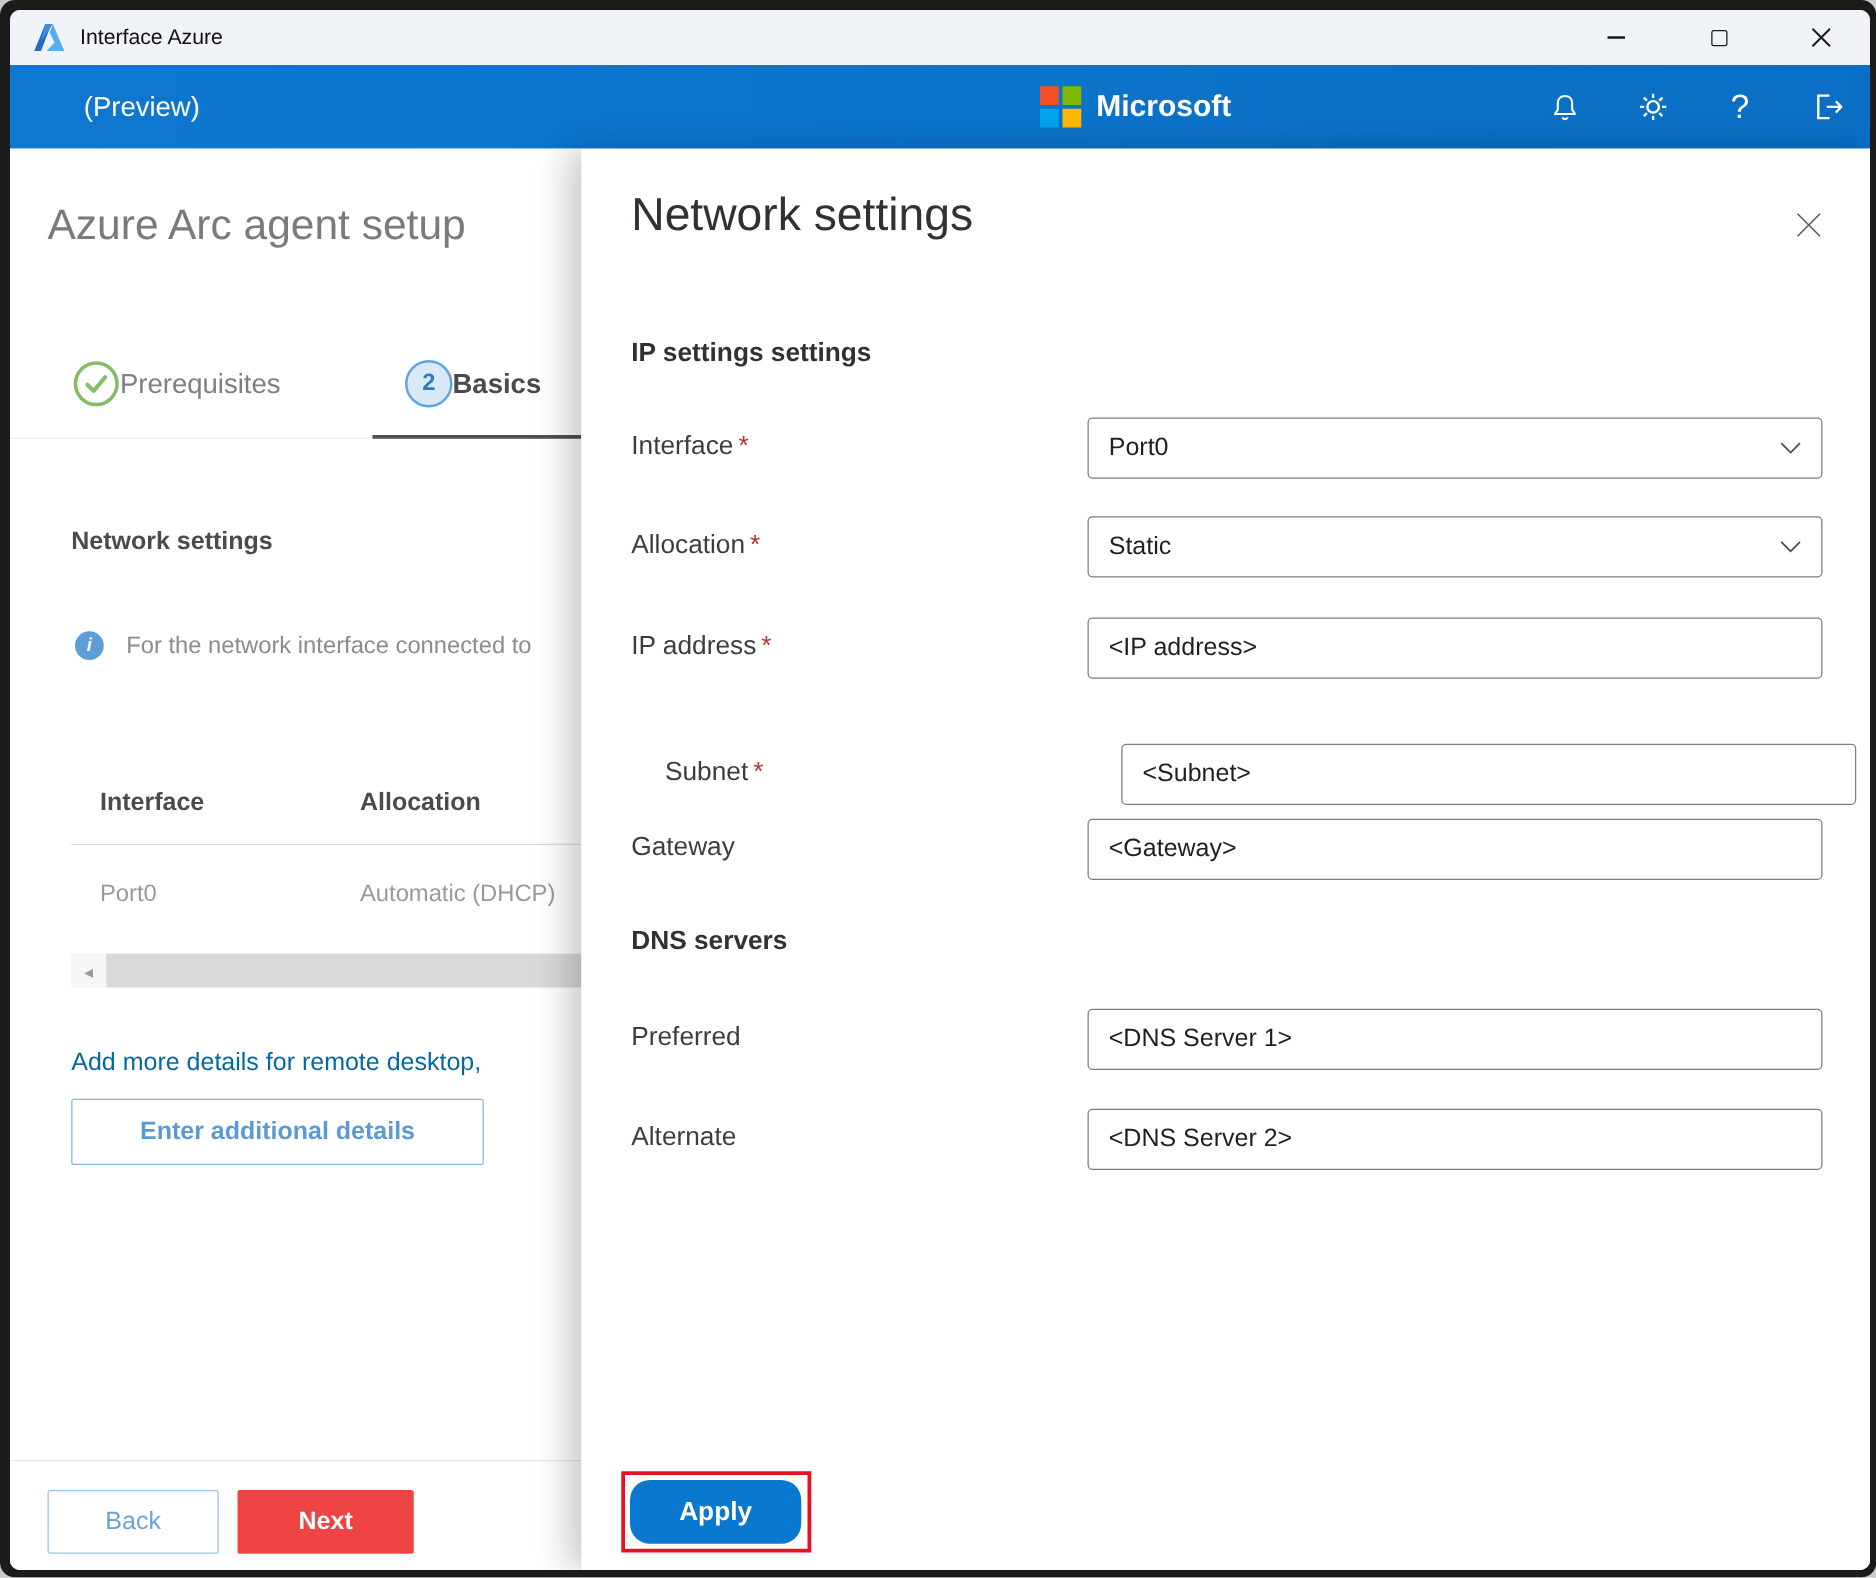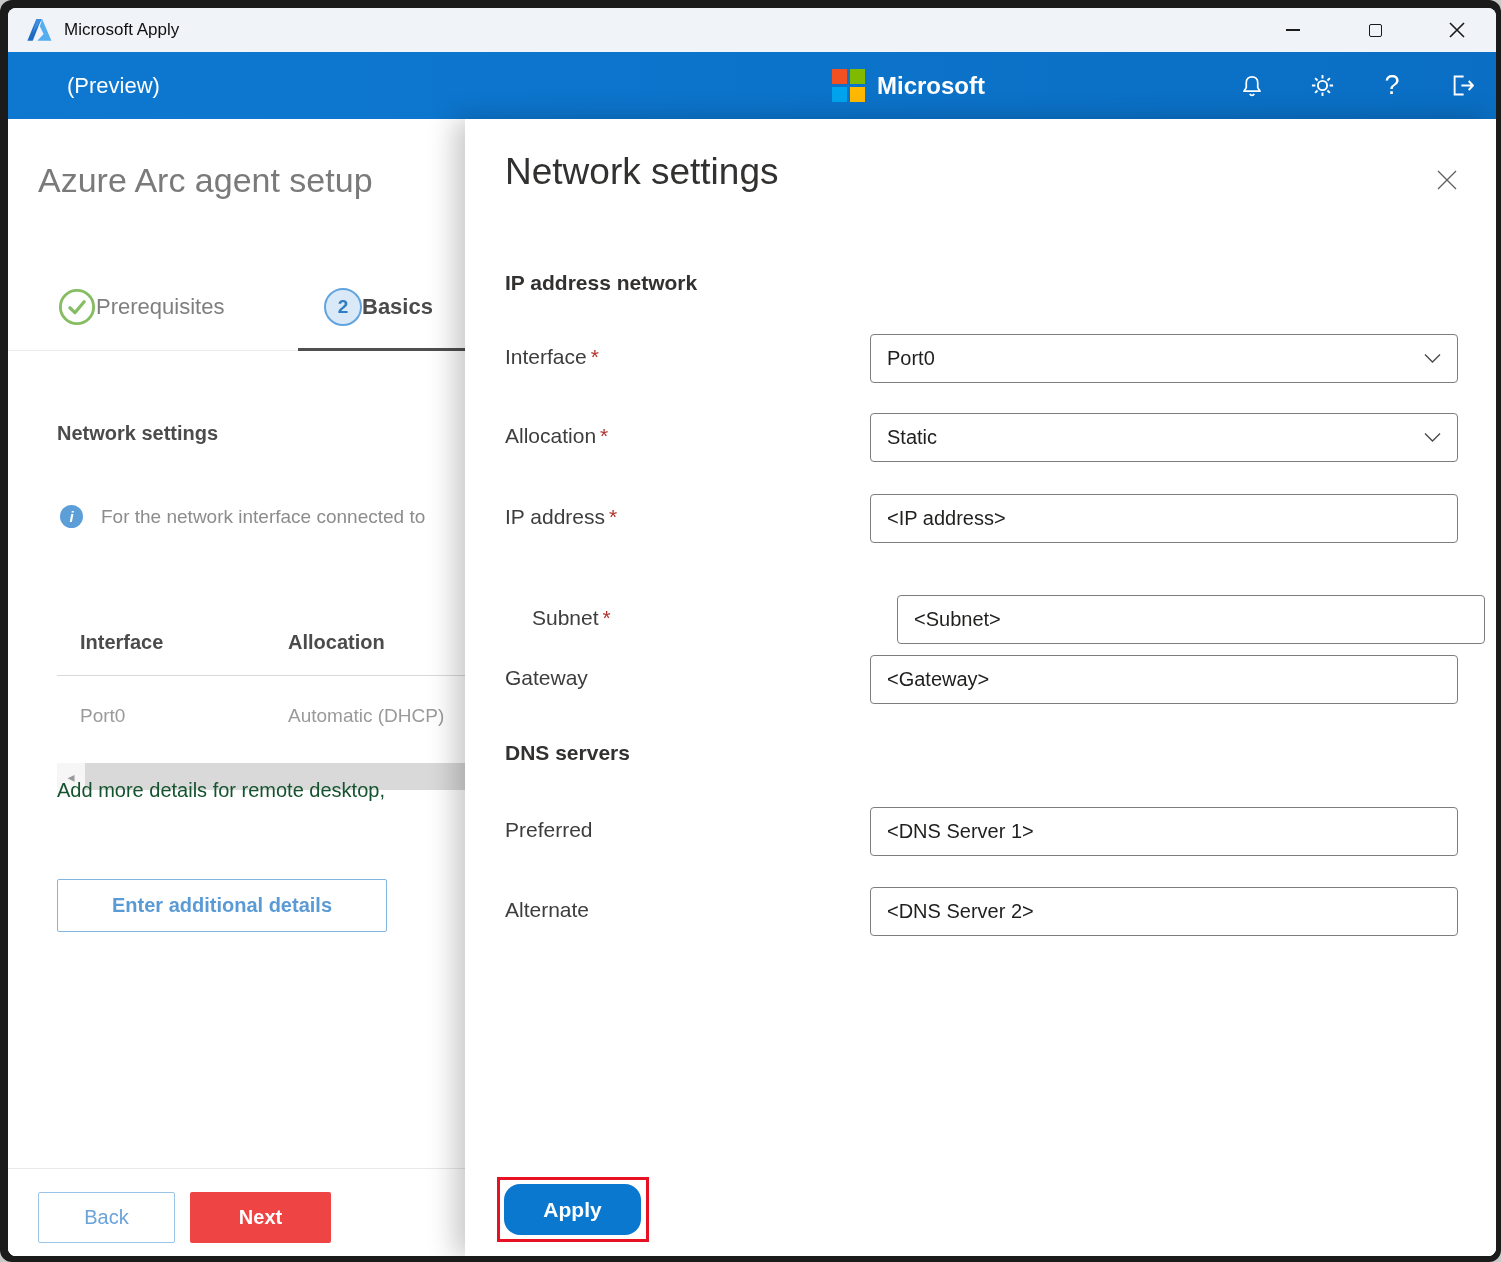--- a/index.html
+++ b/index.html
@@ -53,21 +53,21 @@
                 font-size:15px; font-weight:700; font-style:italic; display:flex; align-items:center; justify-content:center; }
   .info-text { font-size:19px; color:#8c8c8c; white-space:nowrap; overflow:hidden; }
   .tbl-head { position:absolute; top:512px; font-size:20px; font-weight:700; color:#4b4b4b; white-space:nowrap; }
   .tbl-cell { position:absolute; top:586px; font-size:19px; color:#9a9a9a; white-space:nowrap; }
   .col-interface { left:72px; } .col-allocation { left:280px; }
   .tbl-divider { position:absolute; left:49px; top:556px; width:408px; border-top:1px solid #d9d9d9; }
   .hscroll { position:absolute; left:49px; top:644px; width:408px; height:27px; background:#f6f6f6; display:flex; }
   .hscroll-btn { width:28px; height:27px; display:flex; align-items:center; justify-content:center;
                  color:#9a9a9a; font-size:14px; background:#f6f6f6; }
   .hscroll-thumb { flex:1; background:#d9d9d9; }
-  .add-details-text { position:absolute; left:49px; top:660px; font-size:20px; color:#14532d; white-space:nowrap; }
+  .add-details-text { position:absolute; left:49px; top:720px; font-size:20px; color:#0369a1; white-space:nowrap; }
   .btn { display:flex; align-items:center; justify-content:center; border-radius:2px; white-space:nowrap; }
   .enter-details-btn { position:absolute; left:49px; top:760px; width:330px; height:53px; background:#fff;
                        border:1px solid #83b5e3; color:#5b9bd5; font-size:20px; font-weight:600; }
   .footer-divider { position:absolute; left:0; top:1049px; width:457px; border-top:1px solid #e8e8e8; }
   .back-btn { position:absolute; left:30px; top:1073px; width:137px; height:51px; background:#fff;
               border:1px solid #9cc3e8; color:#6ba3d9; font-size:20px; font-weight:400; }
   .next-btn { position:absolute; left:182px; top:1073px; width:141px; height:51px; background:#ef4444;
               border:none; color:#fff; font-size:20px; font-weight:700; }
 
   
@@ -100,21 +100,21 @@
 <div class="screen">
   <div class="frame">
     <div class="window">
 
       <div class="titlebar">
         <svg class="azure-logo" viewBox="0 0 96 96">
           <path d="M38 8 h18 L25 88 H5 Z" fill="#1f6cc5"></path>
           <path d="M60 8 L94 88 H42 l23-25 -14-29 Z" fill="#54aef0"></path>
           <path d="M60 8 L38 8 L25 60 Z" fill="#3b8de0"></path>
         </svg>
-        <span class="titlebar-title">Microsoft Apply</span>
+        <span class="titlebar-title">Interface Azure</span>
         <div class="win-controls">
           <div class="wc wc-min">
               <span></span>
             </div>
           <div class="wc wc-max">
               <span></span>
             </div>
           <div class="wc wc-close">
             <svg width="16" height="16" viewBox="0 0 16 16">
               <path d="M1 1 L15 15 M15 1 L1 15" stroke="#1a1a1a" stroke-width="1.6" fill="none"></path>
@@ -211,21 +211,21 @@
         </div>
 
         <div class="panel">
           <div class="panel-title">Network settings</div>
           <div class="panel-close">
             <svg width="24" height="24" viewBox="0 0 24 24">
               <path d="M3 3 L21 21 M21 3 L3 21" stroke="#5f5f5f" stroke-width="1.3" fill="none"></path>
             </svg>
           </div>
 
-          <div class="panel-section sec-ip">IP address network</div>
+          <div class="panel-section sec-ip">IP settings settings</div>
 
           <div class="prow row-interface">
             <div class="plabel">
               <span>Interface</span><span class="req">*</span>
             </div>
             <div class="pbox">
               <span class="pval">Port0</span>
               <svg class="chev" width="17" height="11" viewBox="0 0 17 11">
                 <path d="M1 1.5 L8.5 9 L16 1.5" stroke="#4a4a4a" stroke-width="1.4" fill="none"></path>
               </svg>

